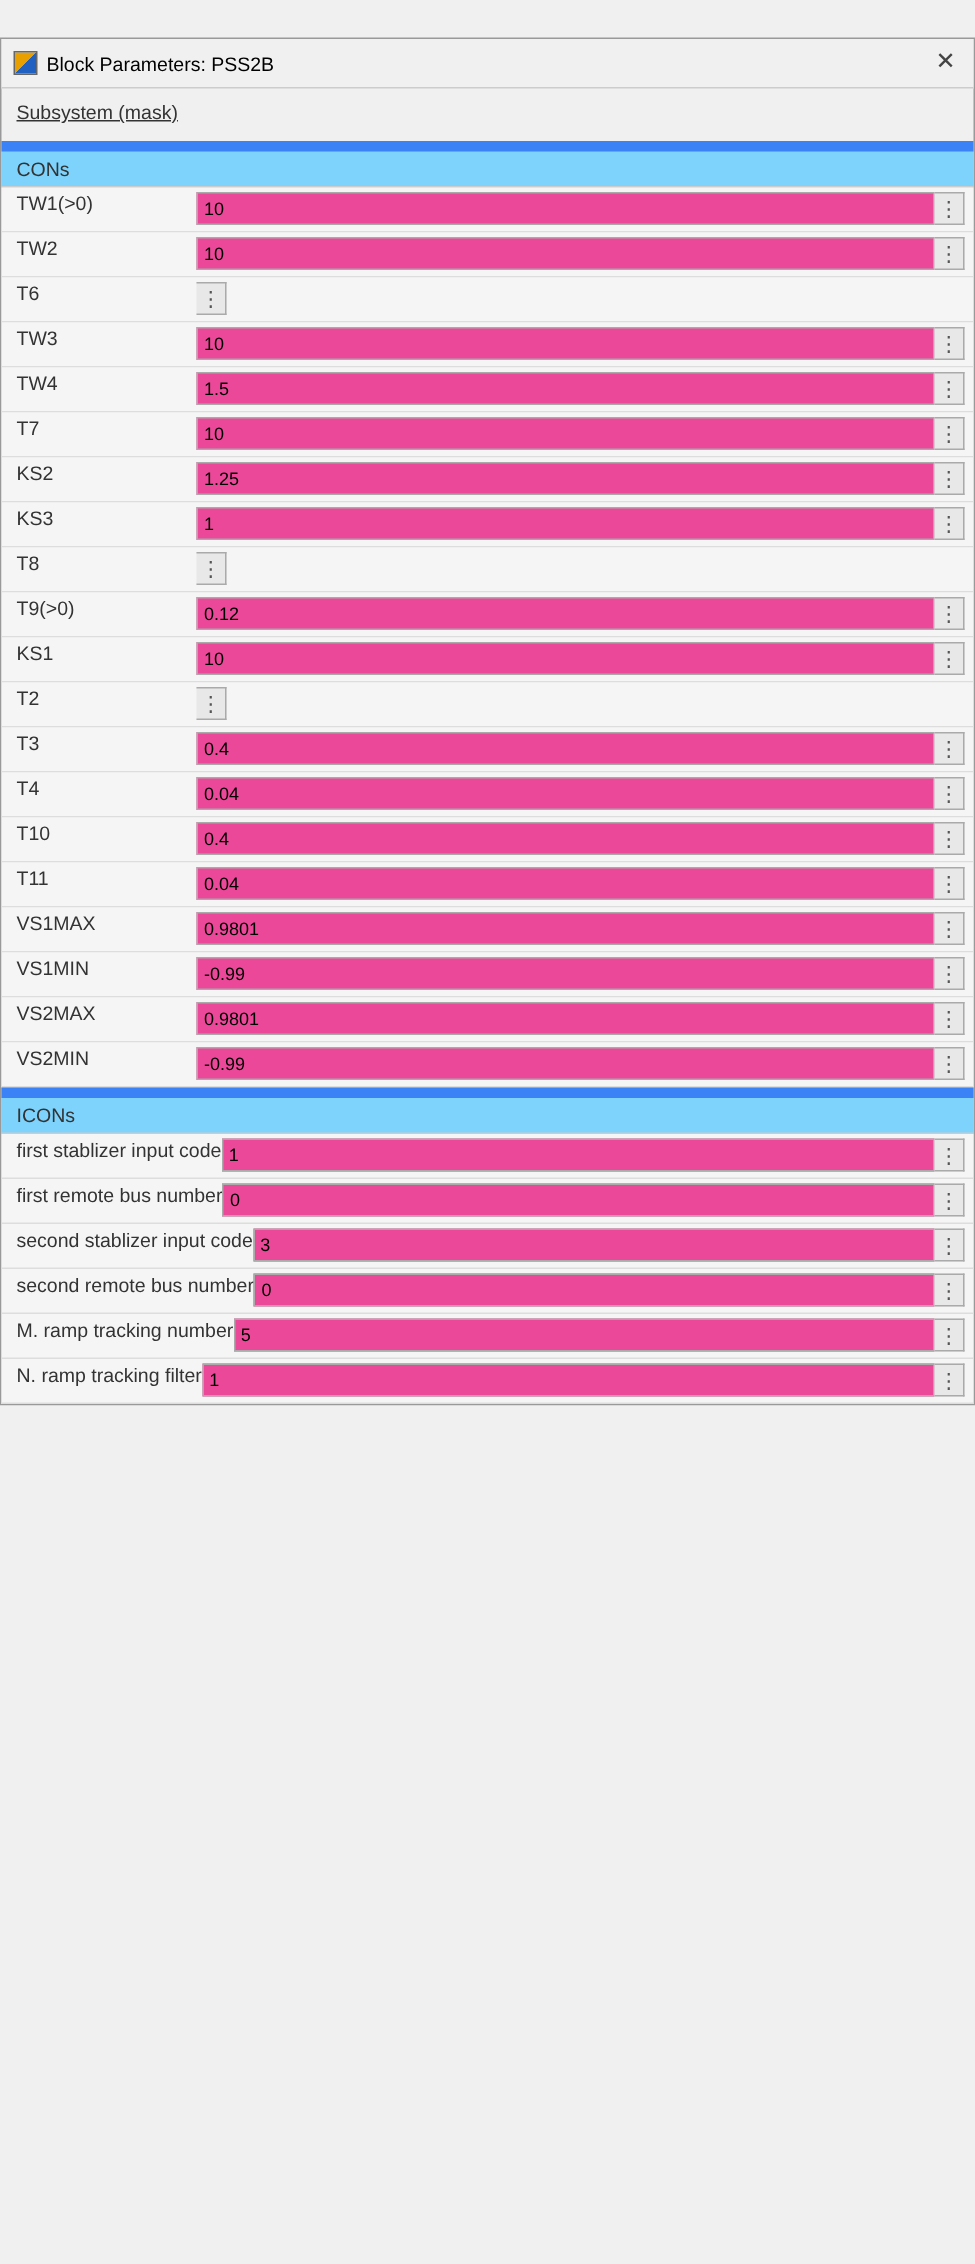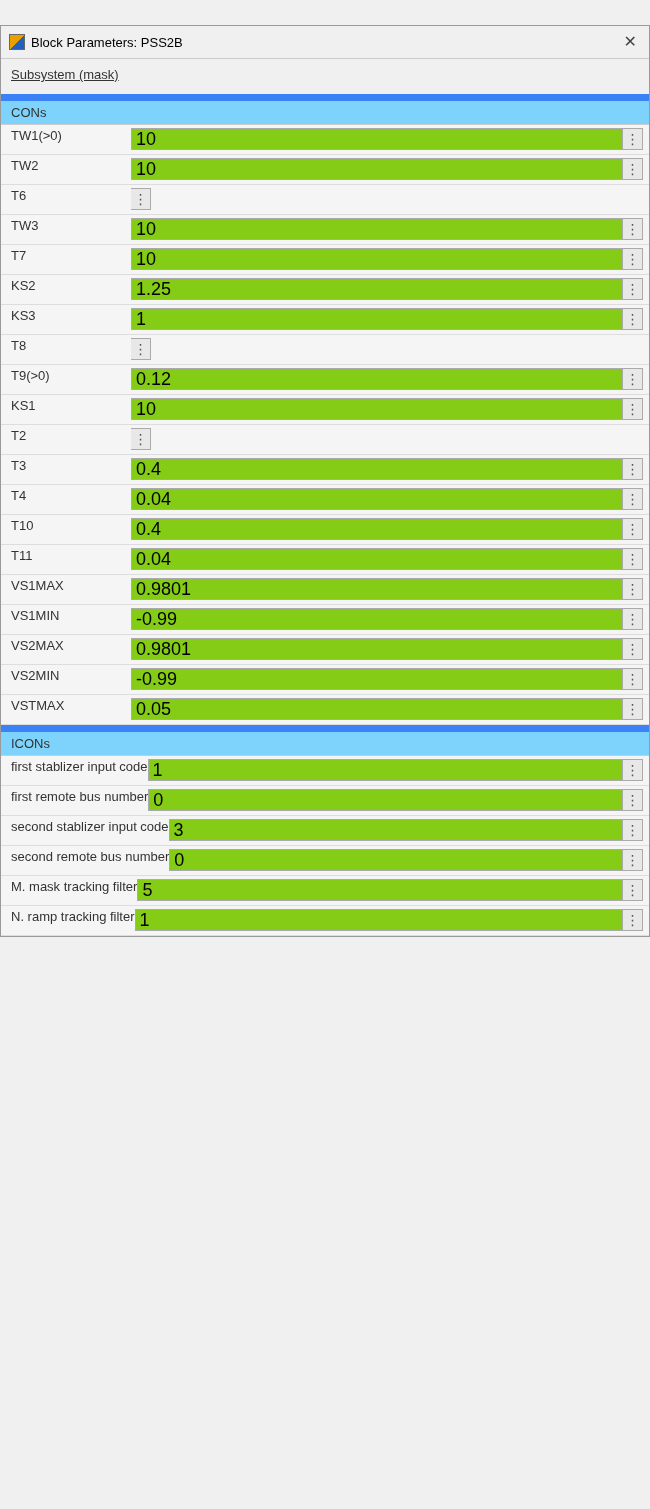--- a/index.html
+++ b/index.html
@@ -73,23 +73,23 @@
     .param-label {
       font-size: 13px;
       color: #333;
       min-width: 120px;
       flex-shrink: 0;
     }
     .param-input {
       flex: 1;
       height: 22px;
       border: 1px solid #aaa;
-      background: #84cc16;
+      background: #ec4899;
       padding: 6px 4px;
-      font-size: 18px;
+      font-size: 12px;
       outline: none;
     }
     .param-menu-btn {
       width: 20px;
       height: 22px;
       background: #e8e8e8;
       border: 1px solid #aaa;
       border-left: none;
       cursor: pointer;
       display: flex;
@@ -131,20 +131,25 @@
         <div class="param-row">
           <span class="param-label">T6</span>
           <div class="param-menu-btn"></div>
         </div>
         <div class="param-row">
           <span class="param-label">TW3</span>
           <input class="param-input" type="text" value="10" style="">
           <div class="param-menu-btn"></div>
         </div>
         <div class="param-row">
+          <span class="param-label">TW4</span>
+          <input class="param-input" type="text" value="1.5" style="">
+          <div class="param-menu-btn"></div>
+        </div>
+        <div class="param-row">
           <span class="param-label">T7</span>
           <input class="param-input" type="text" value="10" style="">
           <div class="param-menu-btn"></div>
         </div>
         <div class="param-row">
           <span class="param-label">KS2</span>
           <input class="param-input" type="text" value="1.25" style="">
           <div class="param-menu-btn"></div>
         </div>
         <div class="param-row">
@@ -201,25 +206,20 @@
           <div class="param-menu-btn"></div>
         </div>
         <div class="param-row">
           <span class="param-label">VS2MAX</span>
           <input class="param-input" type="text" value="0.9801" style="">
           <div class="param-menu-btn"></div>
         </div>
         <div class="param-row">
           <span class="param-label">VS2MIN</span>
           <input class="param-input" type="text" value="-0.99" style="">
-          <div class="param-menu-btn"></div>
-        </div>
-        <div class="param-row">
-          <span class="param-label">VSTMAX</span>
-          <input class="param-input" type="text" value="0.05" style="">
           <div class="param-menu-btn"></div>
         </div>
       </div>
       <div>
         <div class="section-label">ICONs</div>
         <div class="param-row">
           <span class="param-label">first stablizer input code</span>
           <input class="param-input" type="text" value="1" style="">
           <div class="param-menu-btn"></div>
         </div>
@@ -232,21 +232,21 @@
           <span class="param-label">second stablizer input code</span>
           <input class="param-input" type="text" value="3" style="">
           <div class="param-menu-btn"></div>
         </div>
         <div class="param-row">
           <span class="param-label">second remote bus number</span>
           <input class="param-input" type="text" value="0" style="">
           <div class="param-menu-btn"></div>
         </div>
         <div class="param-row">
-          <span class="param-label">M. mask tracking filter</span>
+          <span class="param-label">M. ramp tracking number</span>
           <input class="param-input" type="text" value="5" style="">
           <div class="param-menu-btn"></div>
         </div>
         <div class="param-row">
           <span class="param-label">N. ramp tracking filter</span>
           <input class="param-input" type="text" value="1" style="">
           <div class="param-menu-btn"></div>
         </div>
       </div>
     </div>

